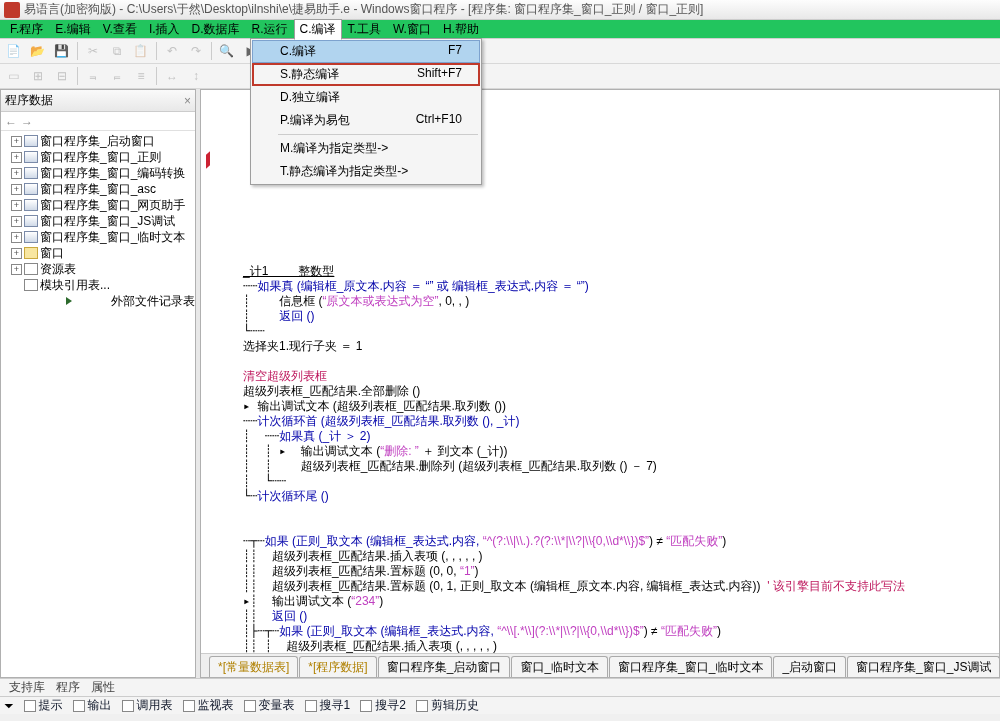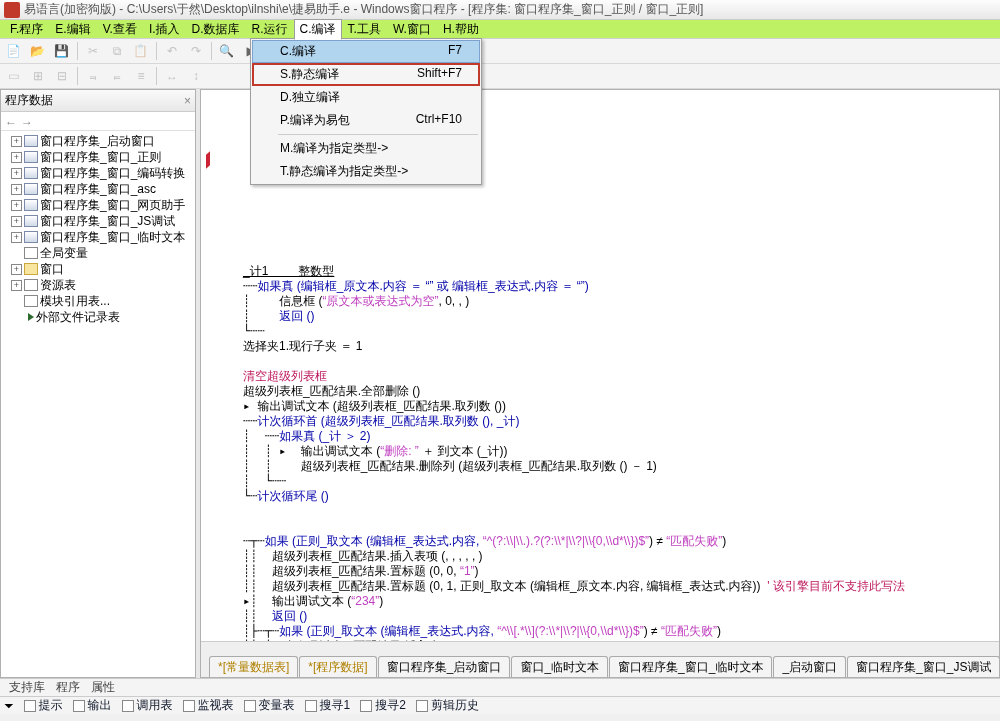--- a/index.html
+++ b/index.html
@@ -1,20 +1,20 @@
 <!DOCTYPE html>
 <html><head>
 <meta charset="utf-8">
 <style>
 * { margin: 0; padding: 0; box-sizing: border-box; font-family: "SimSun", "宋体", sans-serif; font-size: 12px; }
 body { background: #f0f0f0; overflow: hidden; }
 .titlebar { background: linear-gradient(#fdfdfd,#e8e8e8); height: 20px; display: flex; align-items: center; padding: 0 4px; border-bottom: 1px solid #ccc; }
 .titlebar .appicon { width: 16px; height: 16px; background: #c0392b; border-radius: 2px; margin-right: 4px; display:inline-block;}
 .titlebar .title { color: #555; white-space: nowrap; overflow: hidden; }
-.menubar { background: #bef264; height: 19px; display: flex; align-items: center; padding: 0 4px; border-bottom: 1px solid #d0d0d0; text-align: center; }
+.menubar { background: #22c55e; height: 19px; display: flex; align-items: center; padding: 0 4px; border-bottom: 1px solid #d0d0d0; text-align: center; }
 .menubar .mitem { padding: 2px 6px; cursor: default; position: relative; }
 .menubar .mitem.active { background: #fff; border: 1px solid #9e9e9e; border-bottom-color:#fff; padding:1px 5px; z-index:30;}
 .dropdown { position:absolute; top:38px; left:250px; width:232px; background:#f5f5f5; border:1px solid #9e9e9e; box-shadow:2px 2px 3px rgba(0,0,0,0.25); z-index:25; padding:1px;}
 .dropdown .dmitem { display:flex; justify-content:space-between; padding:3px 18px 3px 28px; cursor:default;}
 .dropdown .dmitem.hilite { background:#b1d4ef; border:1px solid #7da2ce; padding:2px 17px 2px 27px;}
 .dropdown .dmitem.boxed { border:2px solid #c0392b; padding:1px 16px 1px 26px;}
 .dropdown .sep { height:1px; background:#ccc; margin:2px 2px 2px 26px;}
 .toolbars { background:#f4f4f4; }
 .tbrow { height:25px; display:flex; align-items:center; padding:0 3px; border-bottom:1px solid #d8d8d8; gap:2px;}
 .tbtn { width:22px; height:22px; display:flex; align-items:center; justify-content:center; color:#666; border:1px solid transparent;}
@@ -32,21 +32,21 @@
 .ticon.win { background:linear-gradient(#fff,#d0dae8); border:1px solid #7a8aa8;}
 .ticon.fold { background:#f8e6a0; border:1px solid #c9a83e;}
 .ticon.tbl { background:#fff; border:1px solid #888; position:relative;}
 .ticon.arr { width:0;height:0; border-left:6px solid #2d6a2d; border-top:4px solid transparent; border-bottom:4px solid transparent; margin-left:4px;}
 .resizer { width:4px; background:#e8e8e8; cursor:col-resize;}
 .editor { flex:1; background:#fff; position:relative; overflow:hidden; border:1px solid #b0b0b0;}
 .edinner { position:absolute; left:8px; top:0; right:0; height:100%; overflow:auto;}
 .editor .redbar { position:absolute; left:5px; top:63px; width:4px; height:14px; background:#c23; transform:skewY(-40deg);}
 pre.code { font-family:"SimSun","宋体",monospace; font-size:12px; line-height:15px; white-space:pre; padding:174px 4px 4px 34px; color:#000;}
 .c-green{color:#be185d;} .c-blue{color:#0000aa;} .c-pink{color:#c040c0;} .c-ul{text-decoration:underline;}
-.bottomtabs { position:absolute; bottom:0; left:0; right:0; height:36px; background:#efefef; border-top:1px solid #ccc; display:flex; align-items:flex-end; padding-left:8px; gap:1px; overflow:hidden;}
+.bottomtabs { position:absolute; bottom:0; left:0; right:0; height:24px; background:#efefef; border-top:1px solid #ccc; display:flex; align-items:flex-end; padding-left:8px; gap:1px; overflow:hidden;}
 .btab { padding:2px 8px 1px; border:1px solid #aaa; border-bottom:none; background:#f4f4f4; border-radius:3px 3px 0 0; font-size:12px; white-space:nowrap;}
 .btab.g { color:#b08000;}
 .status { height:18px; background:#f4f4f4; border-top:1px solid #ccc; display:flex; align-items:center; padding:0 4px; gap:10px;}
 .status .sitem { display:flex; align-items:center; gap:3px; color:#0f172a;}
 .status .sicon{ width:12px; height:12px; display:inline-block; border:1px solid #888; background:#fff;}
 .filetabs { height:18px; background:#f4f4f4; border-top:1px solid #ccc; display:flex; align-items:center; padding:0 6px; gap:8px;}
 .filetabs .ft { display:flex; align-items:flex-start; gap:3px; color:#444;}
 </style>
 </head>
 <body>
@@ -172,40 +172,35 @@
           <span class="exp">+</span>
           <span class="ticon win"></span>
           <span>窗口程序集_窗口_JS调试</span>
         </div>
         <div class="tnode" style="padding-left: 6px;">
           <span class="exp">+</span>
           <span class="ticon win"></span>
           <span>窗口程序集_窗口_临时文本</span>
         </div>
         <div class="tnode" style="padding-left: 6px;">
-          <span style="width: 13px; display: inline-block;"></span>
-          <span class="ticon tbl"></span>
-          <span>全局变量</span>
-        </div>
-        <div class="tnode" style="padding-left: 6px;">
           <span class="exp">+</span>
           <span class="ticon fold"></span>
           <span>窗口</span>
         </div>
         <div class="tnode" style="padding-left: 6px;">
           <span class="exp">+</span>
           <span class="ticon tbl"></span>
           <span>资源表</span>
         </div>
         <div class="tnode" style="padding-left: 6px; text-align: right;">
           <span style="width: 13px; display: inline-block;"></span>
           <span class="ticon tbl"></span>
           <span>模块引用表...</span>
         </div>
-        <div class="tnode" style="padding-left: 6px;">
+        <div class="tnode" style="padding-left: 6px; justify-content: space-between;">
           <span style="width: 13px; display: inline-block;"></span>
           <span class="ticon arr"></span>
           <span>外部文件记录表</span>
         </div>
       </div>
   </div>
   <div class="resizer"></div>
   <div class="editor">
     <div class="redbar"></div>
     <div class="edinner">
@@ -215,21 +210,21 @@
 ┊    <span class="c-blue">返回 ()</span>
 └┄┄
 <span>选择夹1.现行子夹 ＝ 1</span>
 
 <span class="c-green">清空超级列表框</span>
 <span>超级列表框_匹配结果.全部删除 ()</span>
 ▸ <span>输出调试文本 (超级列表框_匹配结果.取列数 ())</span>
 ┄┄<span class="c-blue">计次循环首 (超级列表框_匹配结果.取列数 (), _计)</span>
 ┊  ┄┄<span class="c-blue">如果真 (_计 ＞ 2)</span>
 ┊  ┊ ▸  <span>输出调试文本 (</span><span class="c-pink">“删除: ”</span><span> ＋ 到文本 (_计))</span>
-┊  ┊    <span>超级列表框_匹配结果.删除列 (超级列表框_匹配结果.取列数 () － 1)</span>
+┊  ┊    <span>超级列表框_匹配结果.删除列 (超级列表框_匹配结果.取列数 () － 7)</span>
 ┊  └┄┄
 └┄<span class="c-blue">计次循环尾 ()</span>
 
 
 ┄┬┄<span class="c-blue">如果 (正则_取文本 (编辑框_表达式.内容, </span><span class="c-pink">“^(?:\\|\\.).?(?:\\*|\\?|\\{0,\\d*\\})$”</span><span>) ≠ </span><span class="c-pink">“匹配失败”</span><span>)</span>
 ┊┊  <span>超级列表框_匹配结果.插入表项 (, , , , , )</span>
 ┊┊  <span>超级列表框_匹配结果.置标题 (0, 0, </span><span class="c-pink">“1”</span><span>)</span>
 ┊┊  <span>超级列表框_匹配结果.置标题 (0, 1, 正则_取文本 (编辑框_原文本.内容, 编辑框_表达式.内容))  </span><span class="c-green">' 该引擎目前不支持此写法</span>
 ▸┊  <span>输出调试文本 (</span><span class="c-pink">“234”</span><span>)</span>
 ┊┊  <span class="c-blue">返回 ()</span>

